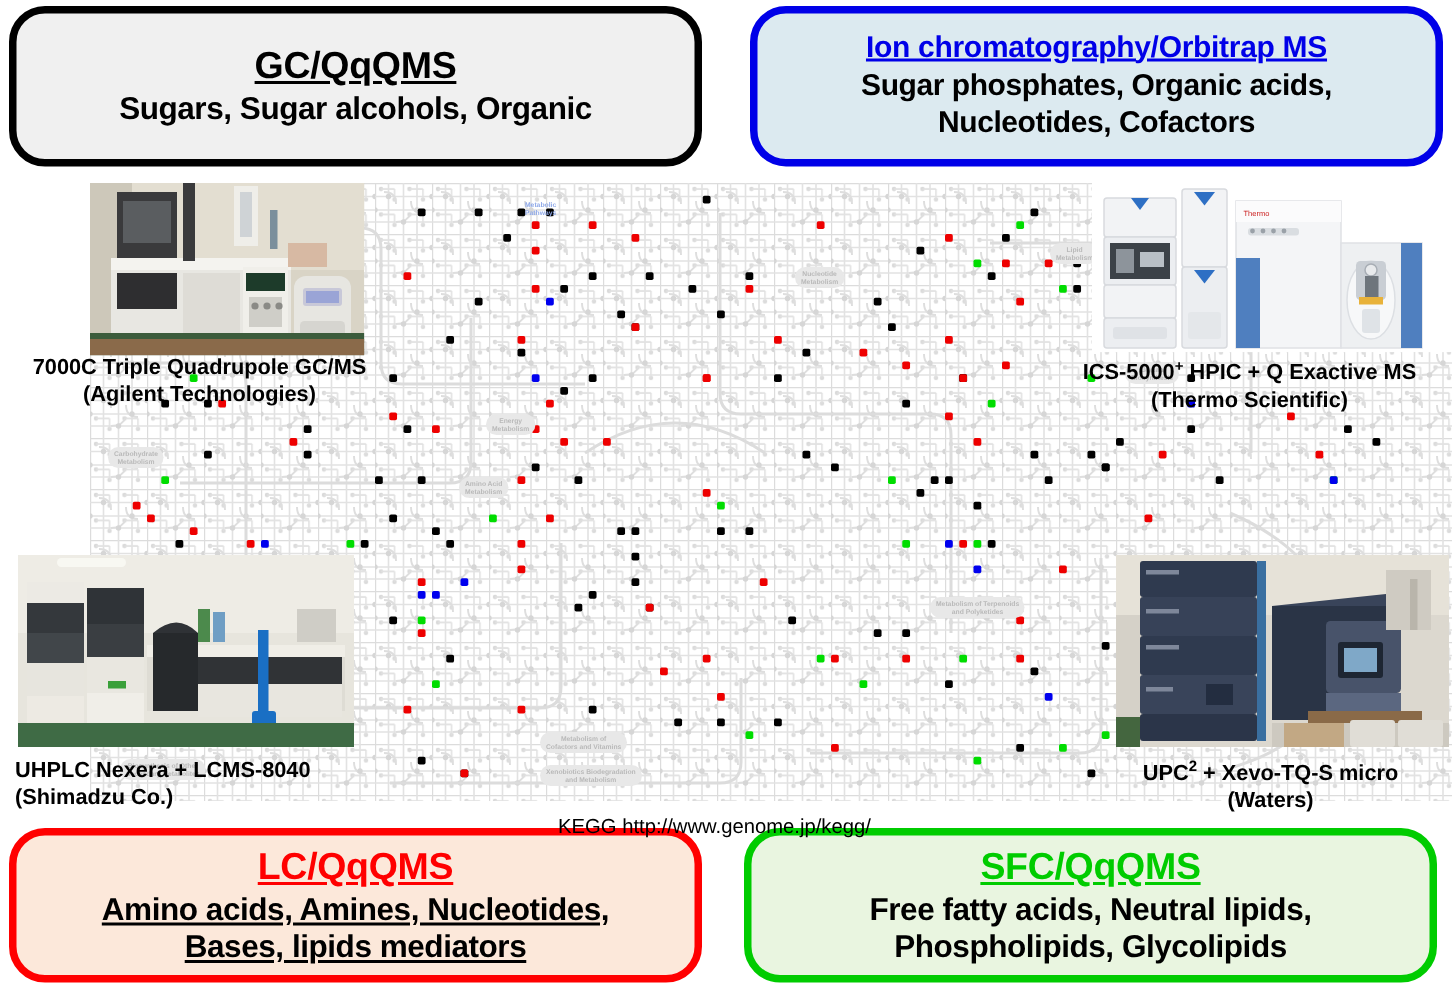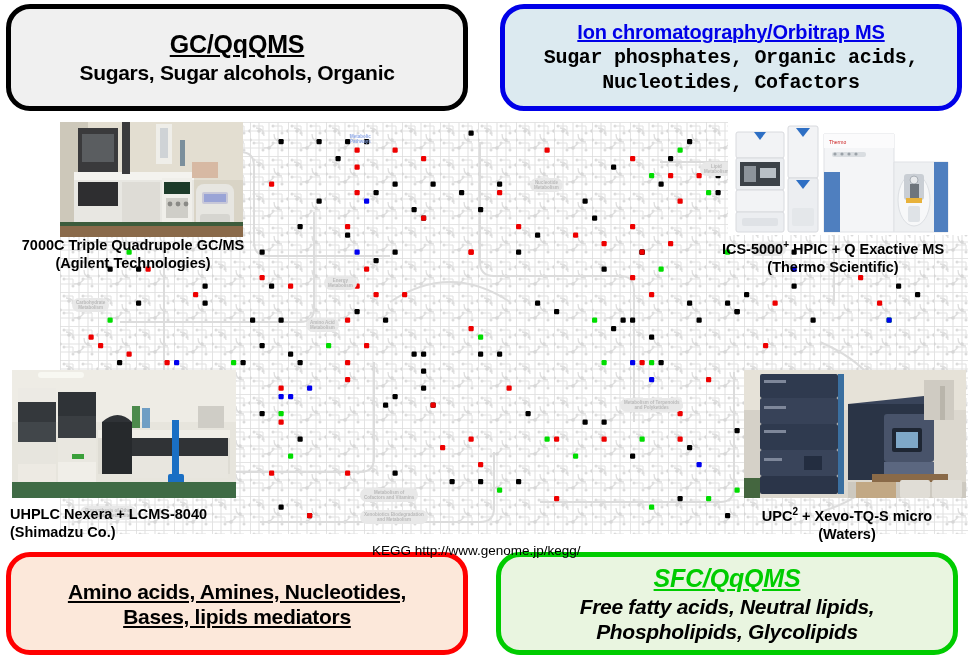--- a/index.html
+++ b/index.html
@@ -25,29 +25,29 @@
   .cat-sub{font-weight:bold;color:#000;letter-spacing:-0.3px;text-align:right;}
 
   #box-gc{left:6px;top:4px;width:462px;height:107px;
           border:5px solid #000;background:#f0f0f0;}
   #box-gc .cat-title{font-size:25px;color:#000;margin-bottom:1px;}
   #box-gc .cat-sub{font-size:21px;line-height:25px;}
 
   #box-ic{left:500px;top:4px;width:462px;height:107px;
           border:5px solid #0000e8;background:#dceaf0;}
   #box-ic .cat-title{font-size:20px;color:#0000e8;margin-bottom:1px;}
-  #box-ic .cat-sub{font-size:20px;line-height:25px;font-family:Liberation Mono, monospace;}
+  #box-ic .cat-sub{font-size:20px;line-height:25px;}
 
   #box-lc{left:6px;top:552px;width:462px;height:103px;
           border:5px solid #ff0000;background:#fce8da;}
   #box-lc .cat-title{font-size:25px;color:#ff0000;margin-bottom:1px;}
   #box-lc .cat-sub{font-size:21px;line-height:25px;text-decoration:underline;}
 
   #box-sfc{left:496px;top:552px;width:462px;height:103px;
-           border:5px solid #00cc00;background:#e9f5e0;font-style:italic;}
+           border:5px solid #00cc00;background:#e9f5e0;}
   #box-sfc .cat-title{font-size:25px;color:#00cc00;margin-bottom:1px;}
   #box-sfc .cat-sub{font-size:21px;line-height:25px;}
 
   
   .photo{position:absolute;overflow:hidden;}
   #photo-gc{left:60px;top:122px;width:183px;height:115px;}
   #photo-ic{left:728px;top:122px;width:240px;height:113px;}
   #photo-lc{left:12px;top:370px;width:224px;height:128px;}
   #photo-sfc{left:744px;top:370px;width:222px;height:128px;}
   .photo svg{display:block;width:100%;height:100%;}
@@ -474,20 +474,21 @@
     <div class="cat-sub">Sugars, Sugar alcohols, Organic</div>
   </div>
 
   <div class="cat-box" id="box-ic">
     <div class="cat-title">Ion chromatography/Orbitrap MS</div>
     <div class="cat-sub">Sugar phosphates, Organic acids,</div>
     <div class="cat-sub">Nucleotides, Cofactors</div>
   </div>
 
   <div class="cat-box" id="box-lc">
+    <div class="cat-title">LC/QqQMS</div>
     <div class="cat-sub">Amino acids, Amines, Nucleotides,</div>
     <div class="cat-sub">Bases, lipids mediators</div>
   </div>
 
   <div class="cat-box" id="box-sfc">
     <div class="cat-title">SFC/QqQMS</div>
     <div class="cat-sub">Free fatty acids, Neutral lipids,</div>
     <div class="cat-sub">Phospholipids, Glycolipids</div>
   </div>
 

